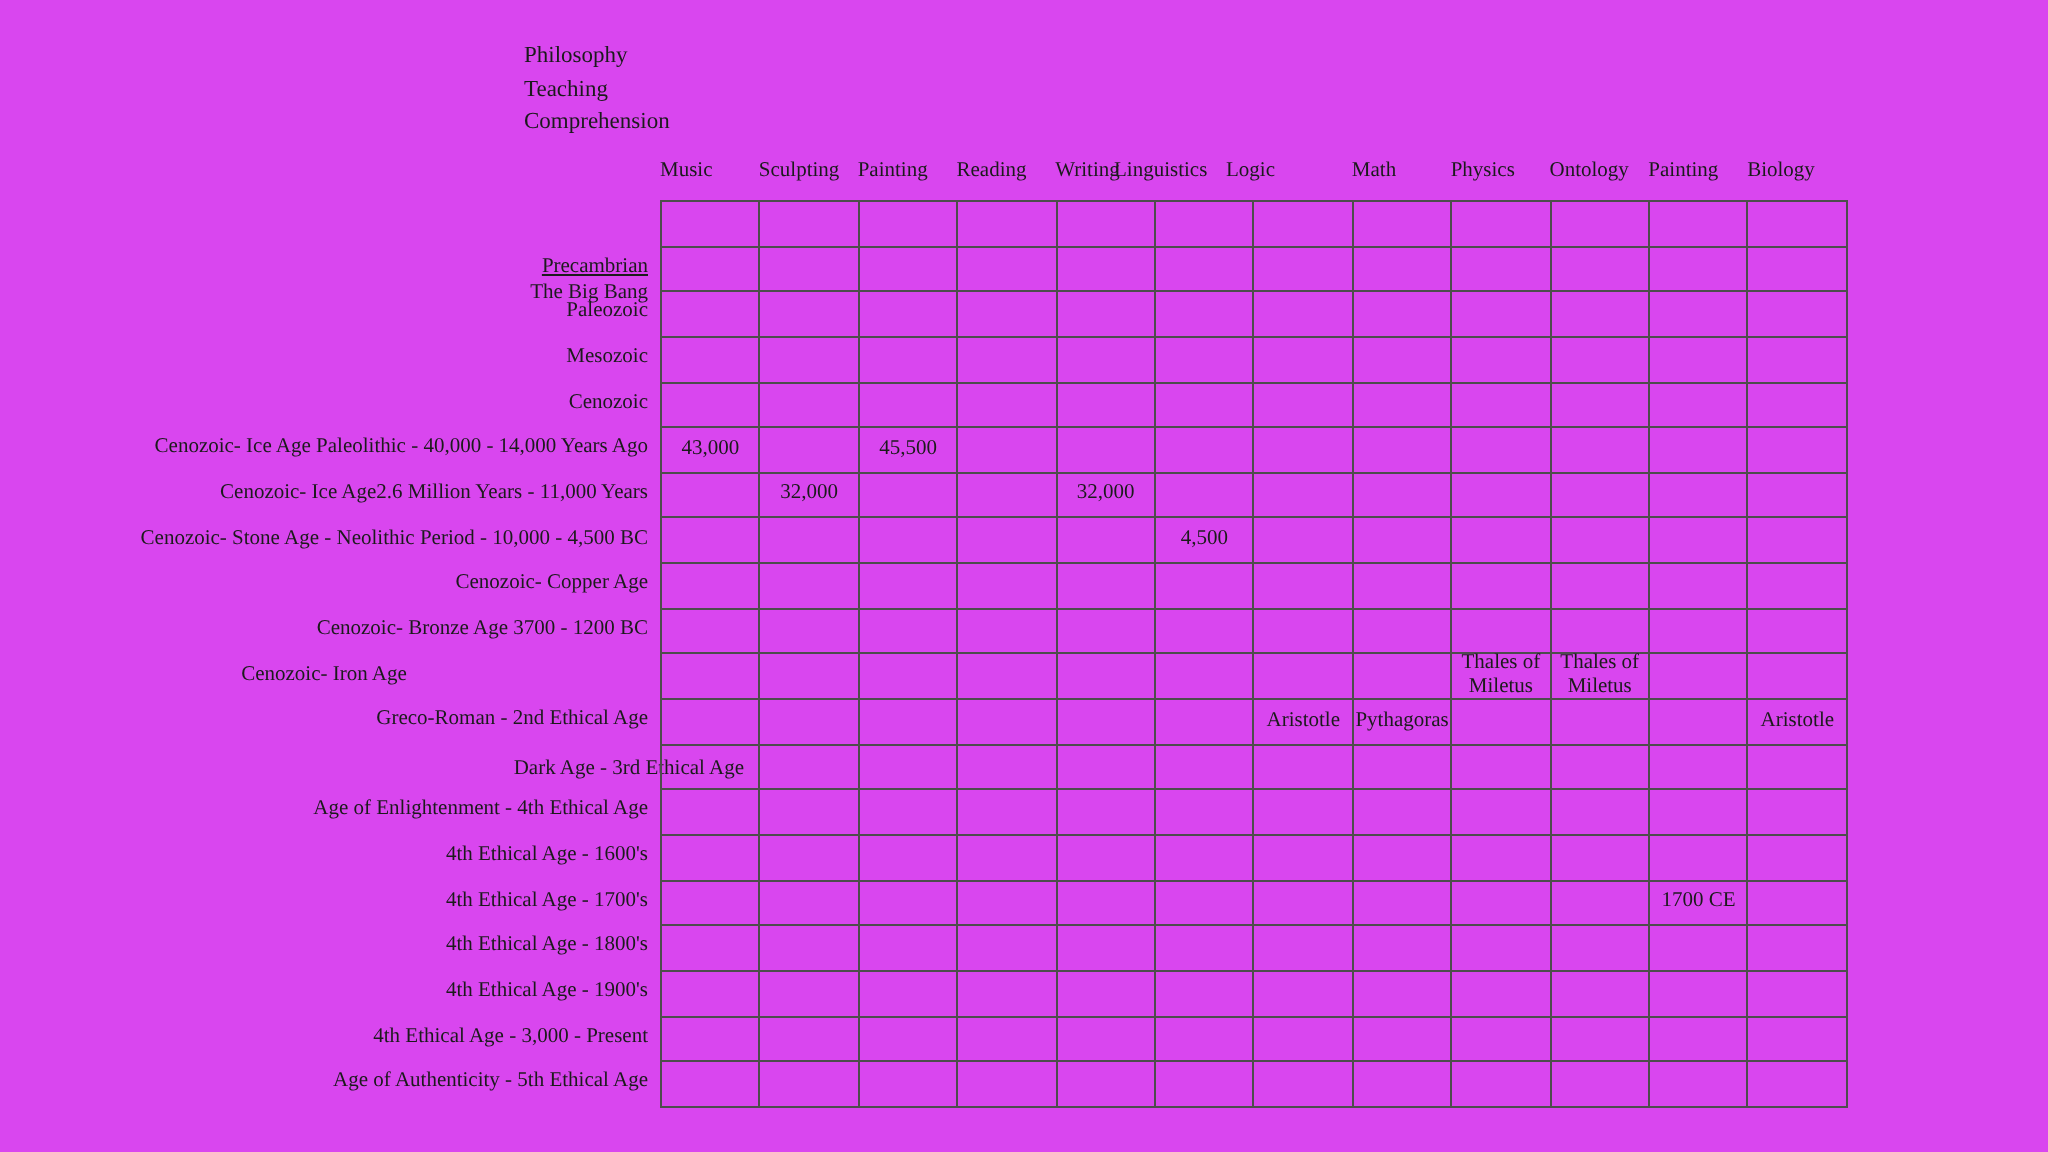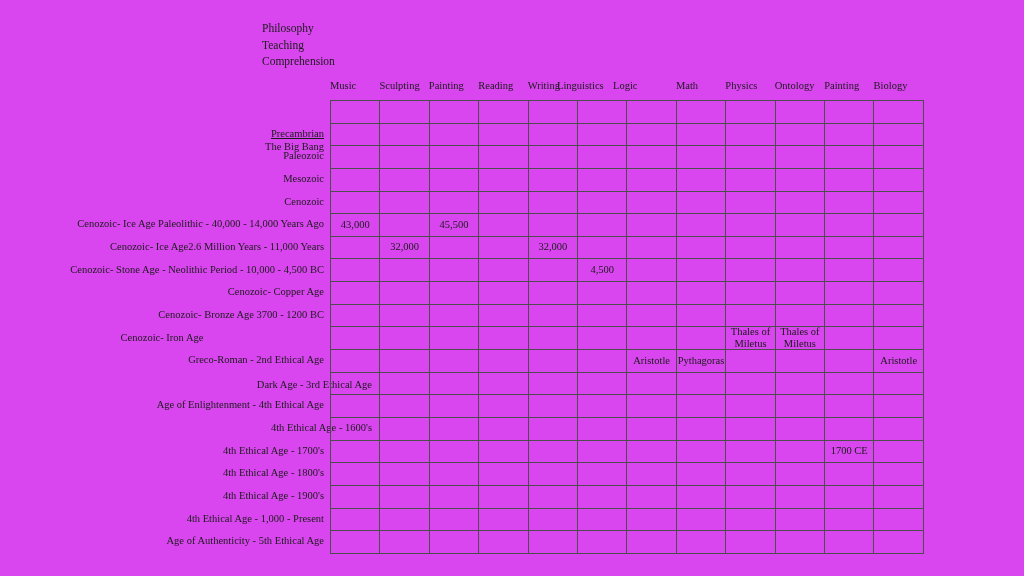--- a/index.html
+++ b/index.html
@@ -63,25 +63,25 @@
       <div class="rowlabel" style="top: 190.6px; height: 22.65px; line-height: 22.65px;">Cenozoic</div>
       <div class="rowlabel" style="top: 213.25px; height: 22.65px; line-height: 22.65px;">Cenozoic- Ice Age Paleolithic - 40,000 - 14,000 Years Ago</div>
       <div class="rowlabel" style="top: 235.9px; height: 22.65px; line-height: 22.65px;">Cenozoic- Ice Age2.6 Million Years - 11,000 Years</div>
       <div class="rowlabel" style="top: 258.55px; height: 22.65px; line-height: 22.65px;">Cenozoic- Stone Age - Neolithic Period - 10,000 - 4,500 BC</div>
       <div class="rowlabel" style="top: 281.2px; height: 22.65px; line-height: 22.65px;">Cenozoic- Copper Age</div>
       <div class="rowlabel" style="top: 303.85px; height: 22.65px; line-height: 22.65px;">Cenozoic- Bronze Age 3700 - 1200 BC</div>
       <div class="rowlabel" style="top: 326.5px; height: 22.65px; line-height: 22.65px; text-align: center;">Cenozoic- Iron Age</div>
       <div class="rowlabel" style="top: 349.15px; height: 22.65px; line-height: 22.65px;">Greco-Roman - 2nd Ethical Age</div>
       <div class="rowlabel" style="top: 374px; height: 22.65px; line-height: 22.65px; padding-left: 48px;">Dark Age - 3rd Ethical Age</div>
       <div class="rowlabel" style="top: 394.45px; height: 22.65px; line-height: 22.65px;">Age of Enlightenment - 4th Ethical Age</div>
-      <div class="rowlabel" style="top: 417.1px; height: 22.65px; line-height: 22.65px; padding-left: 48px;">4th Ethical Age - 1600's</div>
+      <div class="rowlabel" style="top: 417.1px; height: 22.65px; line-height: 22.65px;">4th Ethical Age - 1600's</div>
       <div class="rowlabel" style="top: 439.75px; height: 22.65px; line-height: 22.65px;">4th Ethical Age - 1700's</div>
       <div class="rowlabel" style="top: 462.4px; height: 22.65px; line-height: 22.65px;">4th Ethical Age - 1800's</div>
       <div class="rowlabel" style="top: 485.05px; height: 22.65px; line-height: 22.65px;">4th Ethical Age - 1900's</div>
-      <div class="rowlabel" style="top: 507.7px; height: 22.65px; line-height: 22.65px;">4th Ethical Age - 1,000 - Present</div>
+      <div class="rowlabel" style="top: 507.7px; height: 22.65px; line-height: 22.65px;">4th Ethical Age - 3,000 - Present</div>
       <div class="rowlabel" style="top: 530.35px; height: 22.65px; line-height: 22.65px;">Age of Authenticity - 5th Ethical Age</div>
     </div>
   <div id="grid" style="grid-template-columns: repeat(12, 49.4167px); grid-template-rows: repeat(20, 22.65px);">
       <div class="cell"></div>
       <div class="cell"></div>
       <div class="cell"></div>
       <div class="cell"></div>
       <div class="cell"></div>
       <div class="cell"></div>
       <div class="cell"></div>

